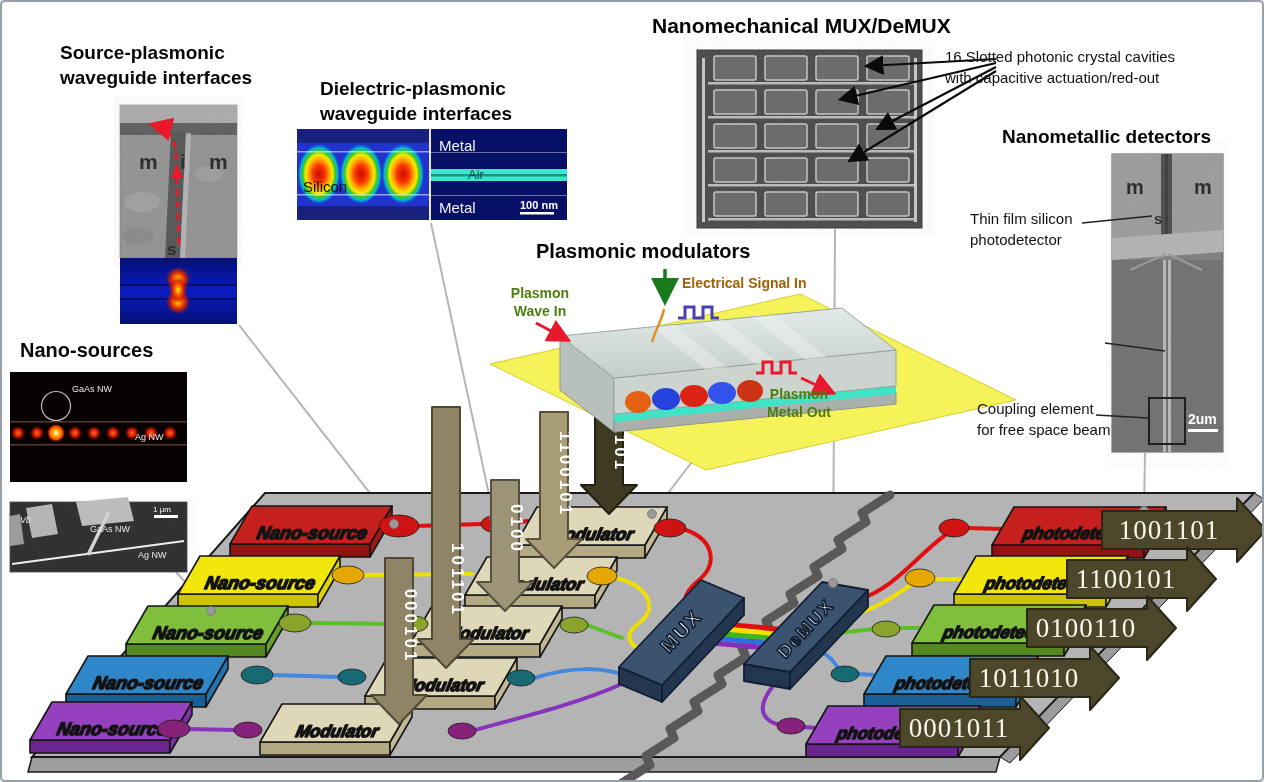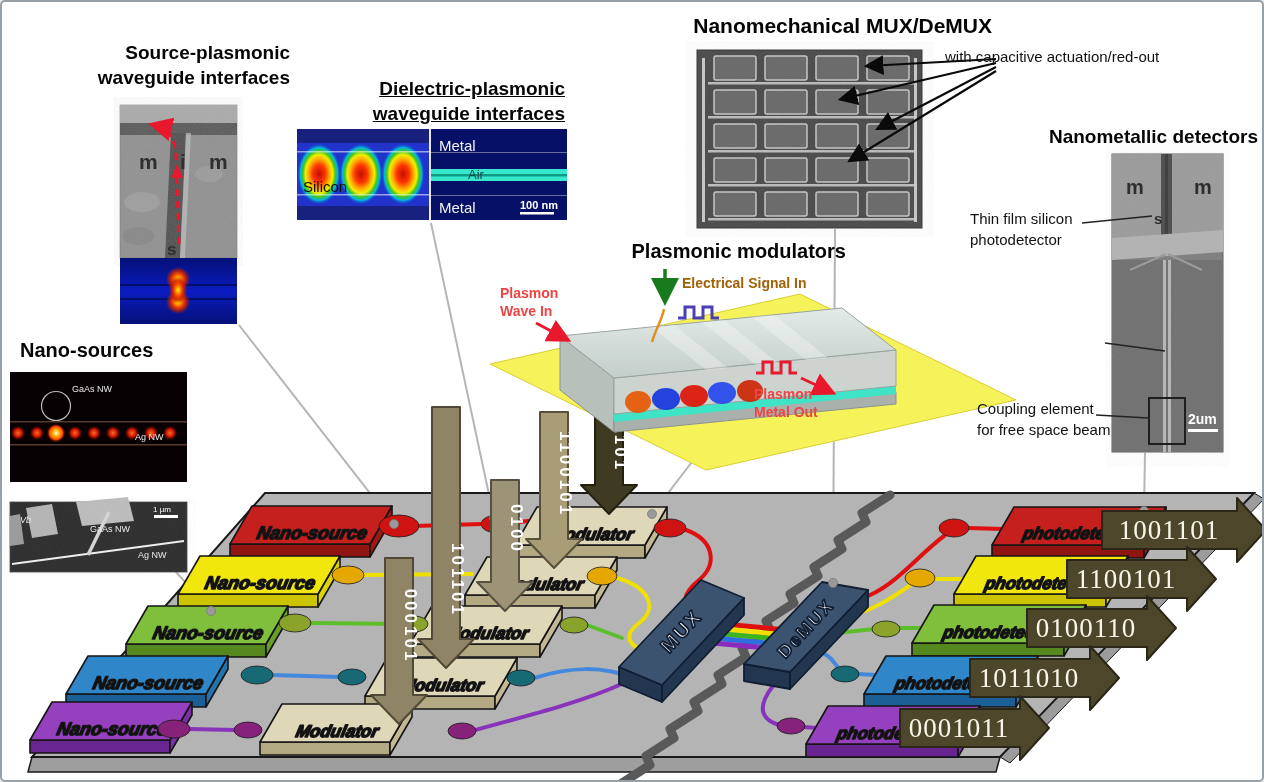--- a/index.html
+++ b/index.html
@@ -1,27 +1,27 @@
 <!DOCTYPE html>
 <html><head>
 <meta charset="utf-8">
 <style>
   html,body{margin:0;padding:0;background:#e8e8e8;font-family:"Liberation Sans",sans-serif;}
   #stage{position:relative;width:1264px;height:782px;background:#fff;border:2px solid #97a0a6;
          border-radius:5px;overflow:hidden;box-sizing:border-box;margin:0 auto;}
   .abs{position:absolute;}
-  .ptitle{font-weight:bold;color:#050505;text-align:right;line-height:1.32;}
+  .ptitle{font-weight:bold;color:#050505;text-align:left;line-height:1.32;}
   .note{color:#111;line-height:1.42;}
   svg text{font-family:"Liberation Sans",sans-serif;}
   .blockLabel{font-weight:bold;font-style:italic;fill:#0d0d0d;}
   .bitVert{font-weight:bold;fill:#ffffff;letter-spacing:3px;}
   .bitOut{font-family:"Liberation Serif",serif;fill:#f8f6e8;letter-spacing:1px;}
   .muxLabel{font-weight:bold;fill:#ffffff;letter-spacing:2px;}
   .semLabel{fill:#2e2e2e;font-weight:bold;}
-  .red{color:#ef4444;} .vio{color:#a16207;}
+  .red{color:#4d7c0f;text-align:center;} .vio{color:#a16207;}
 </style>
 </head>
 <body>
 
 <div id="stage">
 
 <svg class="abs" style="left:0;top:0" width="1260" height="778" viewBox="0 0 1260 778">
   <defs>
     <filter id="grain" x="-5%" y="-5%" width="110%" height="110%">
       <feTurbulence type="fractalNoise" baseFrequency="0.9" numOctaves="2"></feTurbulence>
@@ -516,30 +516,31 @@
     <line x1="534" y1="321" x2="564" y2="337" stroke="#e8192c" stroke-width="3" marker-end="url(#mRed)"></line>
     <line x1="799" y1="376" x2="829" y2="390" stroke="#e8192c" stroke-width="3" marker-end="url(#mRed)"></line>
   </g>
 </svg>
 
 <div class="abs ptitle" style="left:58px;top:38px;width:230px;font-size:19px;">
   <span style="display:block">Source-plasmonic</span>
   <span style="display:block">waveguide interfaces</span>
 </div>
 
-<div class="abs ptitle" style="left:318px;top:74px;width:245px;font-size:19px;text-decoration:underline;">
+<div class="abs ptitle" style="left:318px;top:74px;width:245px;font-size:19px;">
   <span style="display:block">Dielectric-plasmonic</span>
   <span style="display:block">waveguide interfaces</span>
 </div>
 
 <div class="abs ptitle" style="left:650px;top:10px;width:340px;font-size:21px;">
   <span>Nanomechanical MUX/DeMUX</span>
 </div>
 
 <div class="abs note" style="left:943px;top:44px;width:312px;font-size:15px;">
+  <span style="display:block">16 Slotted photonic crystal cavities</span>
   <span style="display:block">with capacitive actuation/red-out</span>
 </div>
 
 <div class="abs note" style="left:968px;top:206px;width:120px;font-size:15px;">
   <span style="display:block">Thin film silicon</span>
   <span style="display:block">photodetector</span>
 </div>
 
 <div class="abs ptitle" style="left:1000px;top:122px;width:256px;font-size:19px;">
   <span>Nanometallic detectors</span>

